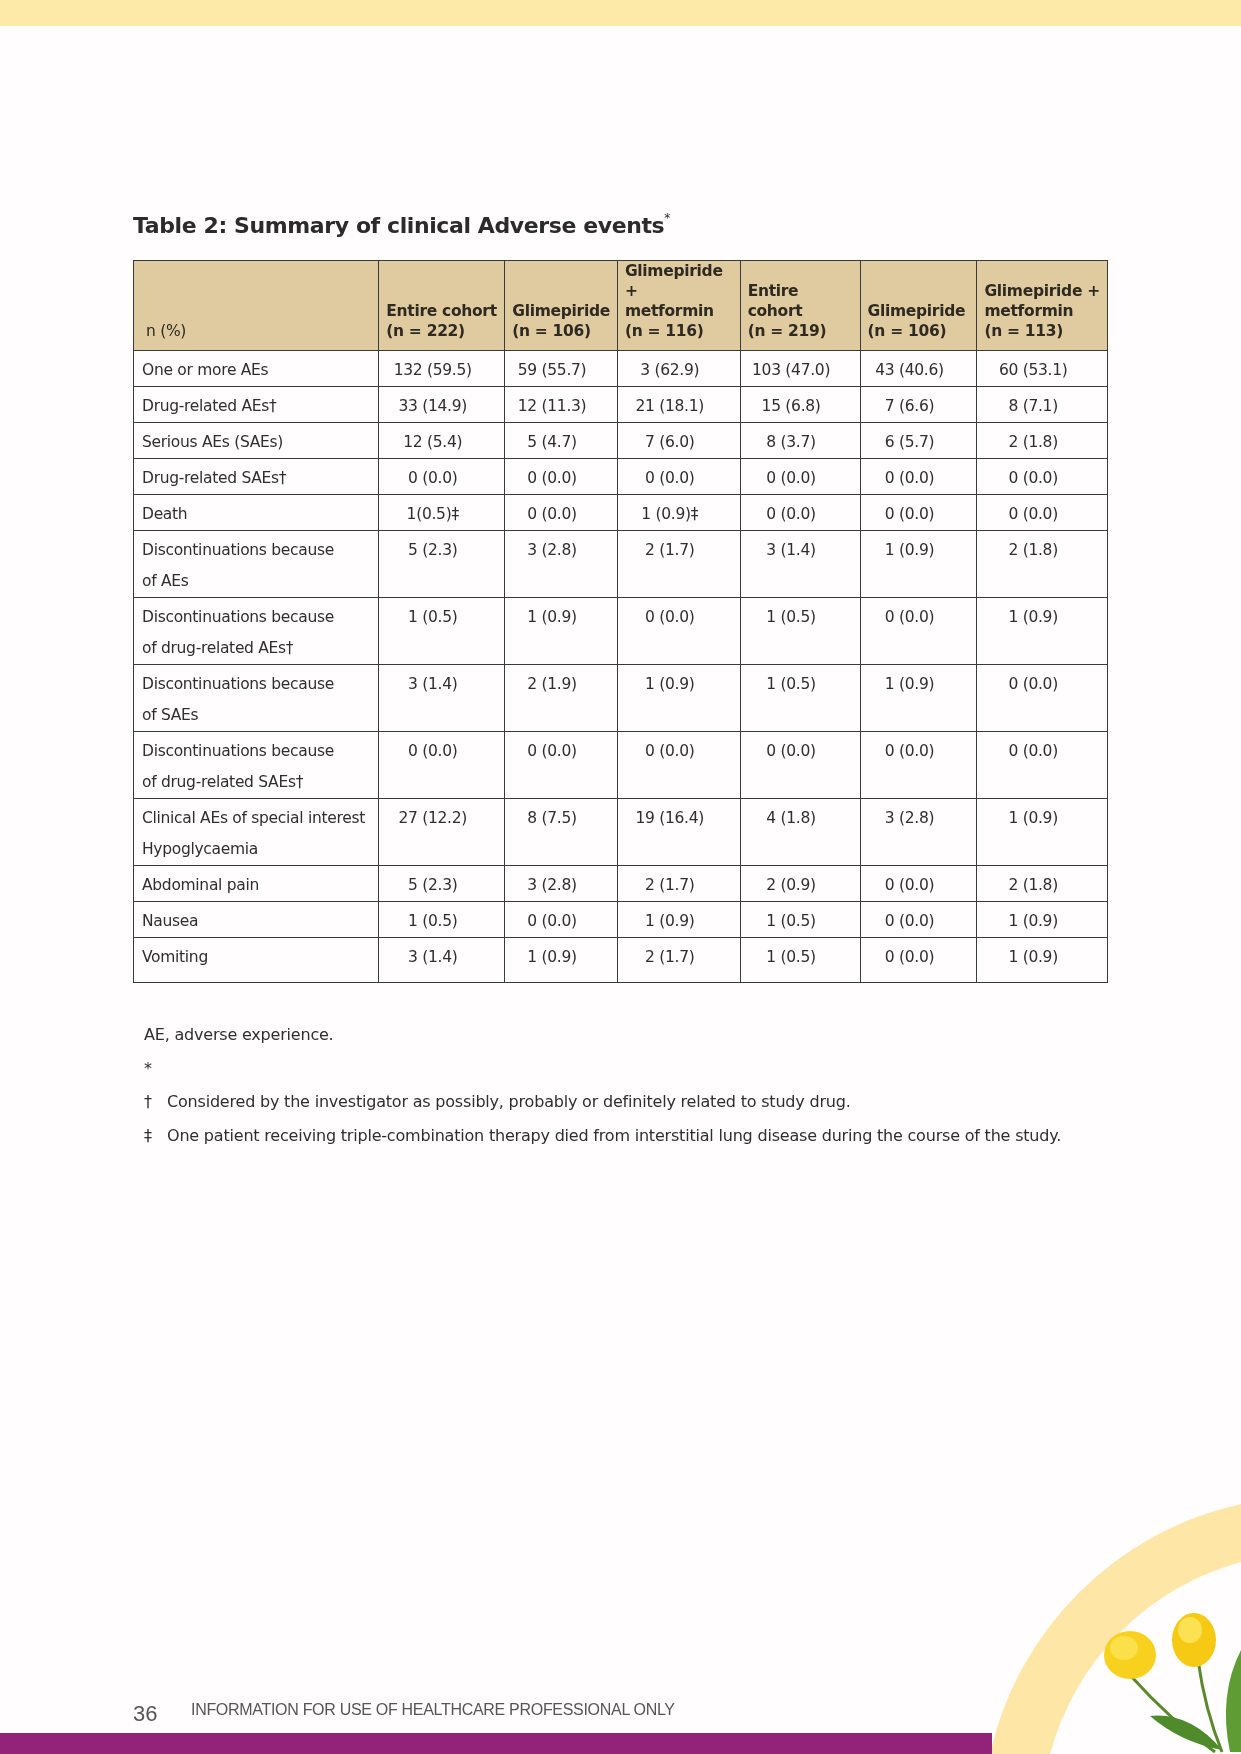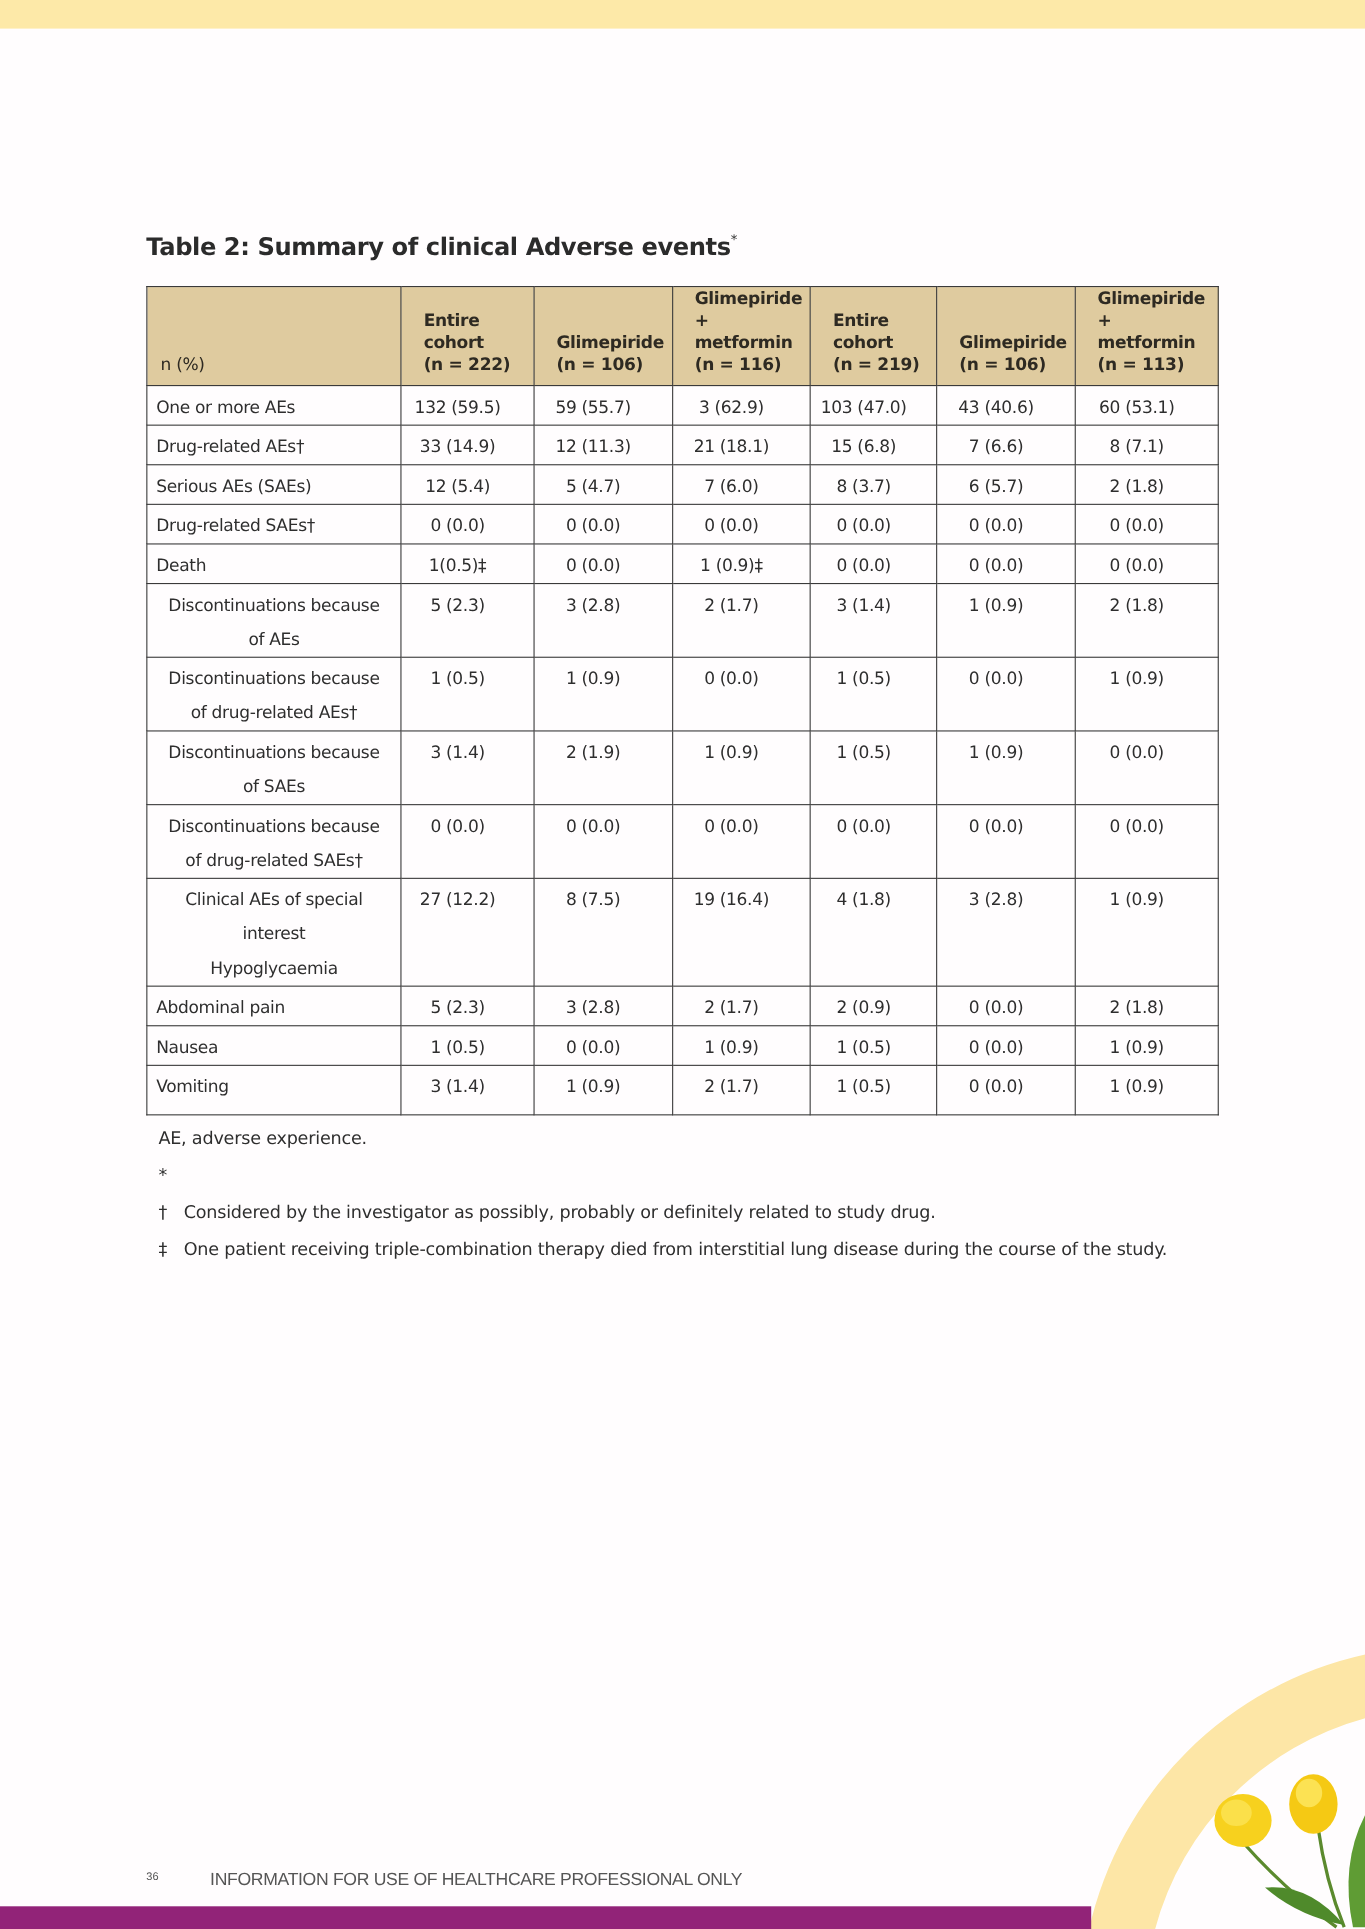--- a/index.html
+++ b/index.html
@@ -20,40 +20,40 @@
   }
   .title sup { font-size: 12px; font-weight: normal; vertical-align: top; position: relative; top: -2px; }
   table.ae {
     position: absolute; left: 133px; top: 260px; width: 975px;
     border-collapse: collapse; font-size: 15.5px; color: #2e2e2e;
     letter-spacing: -0.3px;
   }
   table.ae th {
     background: #dfcb9f; border: 1.5px solid #3a3a3a;
     font-weight: bold; text-align: left; vertical-align: bottom;
-    padding: 0 7px 9px 20px; height: 72px; line-height: 20px;
+    padding: 0 7px 9px 7px; height: 72px; line-height: 20px;
     color: #2e2a22; font-size: 15.5px;
   }
   table.ae th.rowhead { font-weight: normal; padding-left: 12px; }
   table.ae td {
     border: 1.5px solid #3a3a3a; vertical-align: top; padding: 4px 8px 0 8px;
     line-height: 31px; height: 27px;
   }
   table.ae td.lab { padding-left: 8px; }
   table.ae td.num { text-align: center; padding-right: 26px; }
-  table.ae tr.tall td { height: 57px; text-align: center; }
+  table.ae tr.tall td { height: 57px; }
   table.ae tr.last td { height: 40px; margin-top: 25px; }
   .footnotes {
     position: absolute; left: 144px; top: 1025px; font-size: 16px;
     color: #2e2e2e; letter-spacing: -0.2px;
   }
   .fn { height: 33.5px; display: flex; }
   .fn .sym { width: 23px; display: inline-block; }
   .footer-num {
-    position: absolute; left: 133px; top: 1701px; font-size: 10px; color: #555;
+    position: absolute; left: 133px; top: 1701px; font-size: 22px; color: #555;
     font-family: "Liberation Sans", sans-serif;
   }
   .footer-text {
     position: absolute; left: 191px; top: 1701px; font-size: 16px; color: #555;
     font-family: "Liberation Sans", sans-serif; letter-spacing: -0.3px;
   }
   .bottom-bar {
     position: absolute; left: 0; top: 1733px; width: 992px; height: 21px; background: #922378;
   }
   .deco { position: absolute; left: 960px; top: 1480px; width: 281px; height: 274px; }

